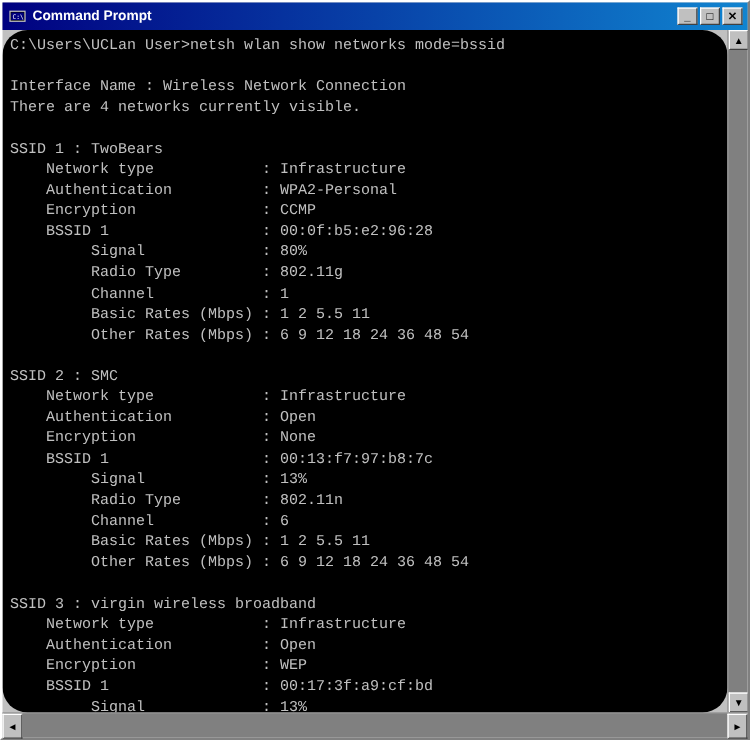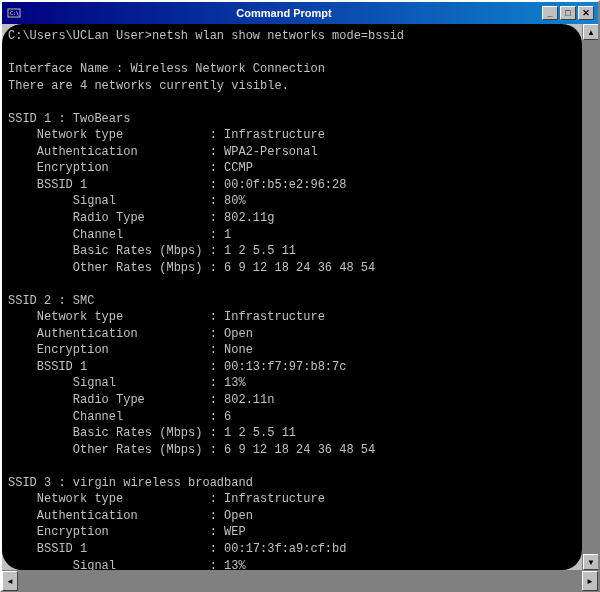--- a/index.html
+++ b/index.html
@@ -35,21 +35,20 @@
       margin-right: 4px;
       display: flex;
       align-items: center;
       justify-content: center;
       font-size: 10px;
     }
     .title-bar-text {
       flex: 1;
       font-size: 11px;
       font-weight: bold;
-      text-align: center;
     }
     .title-bar-buttons {
       display: flex;
       gap: 2px;
     }
     .title-btn {
       width: 16px;
       height: 14px;
       background: #c0c0c0;
       border: 1px solid;

